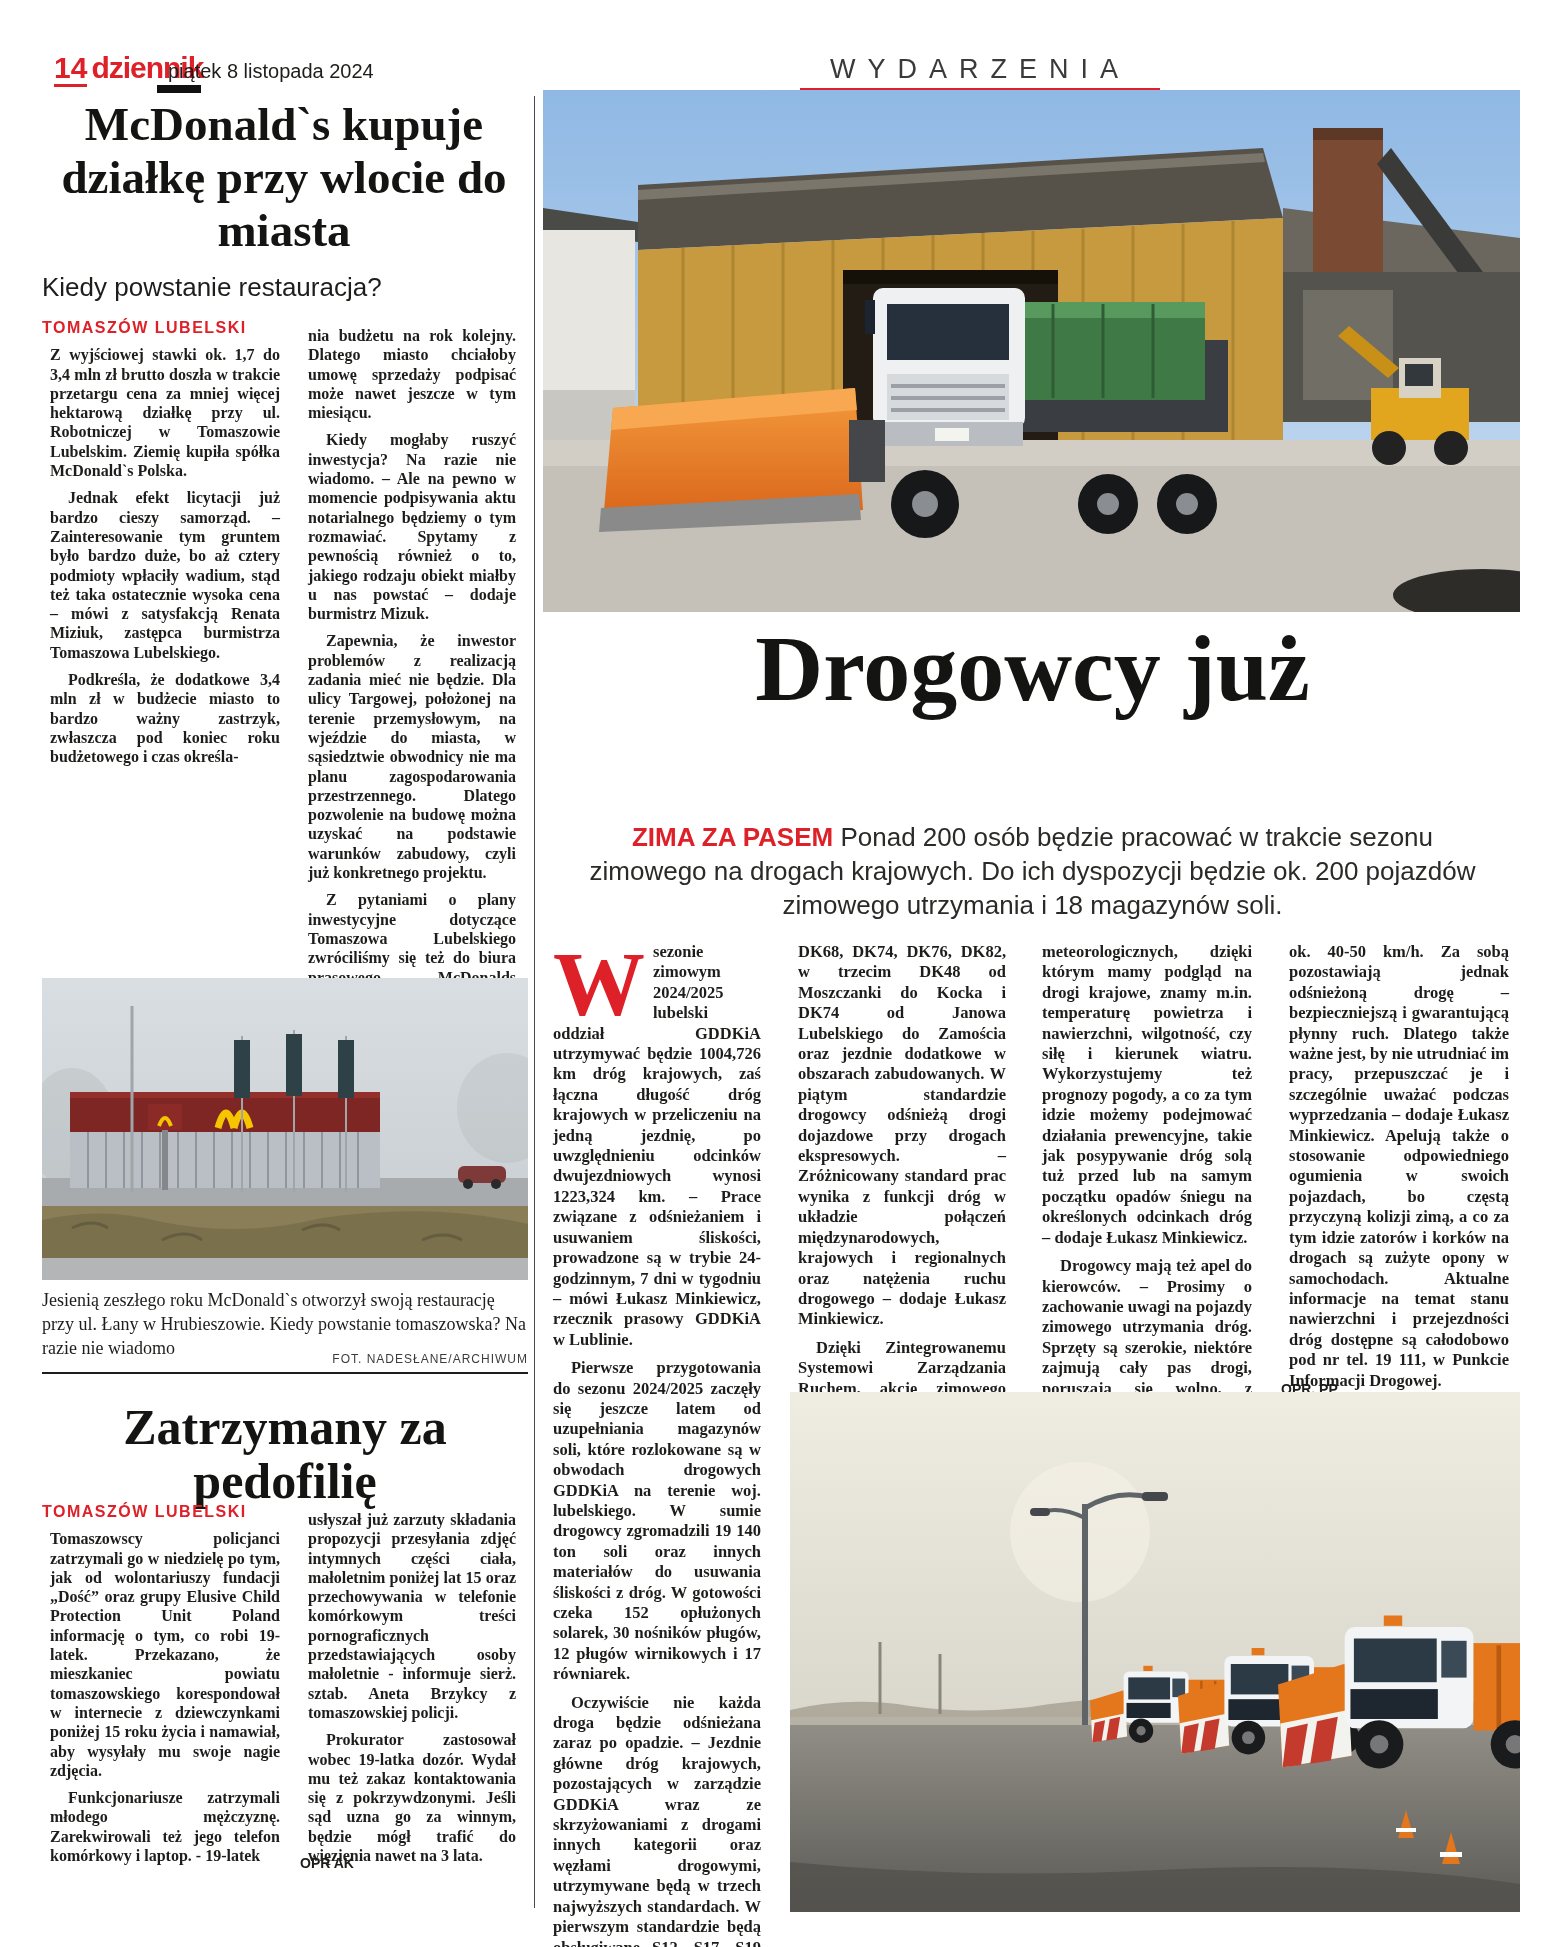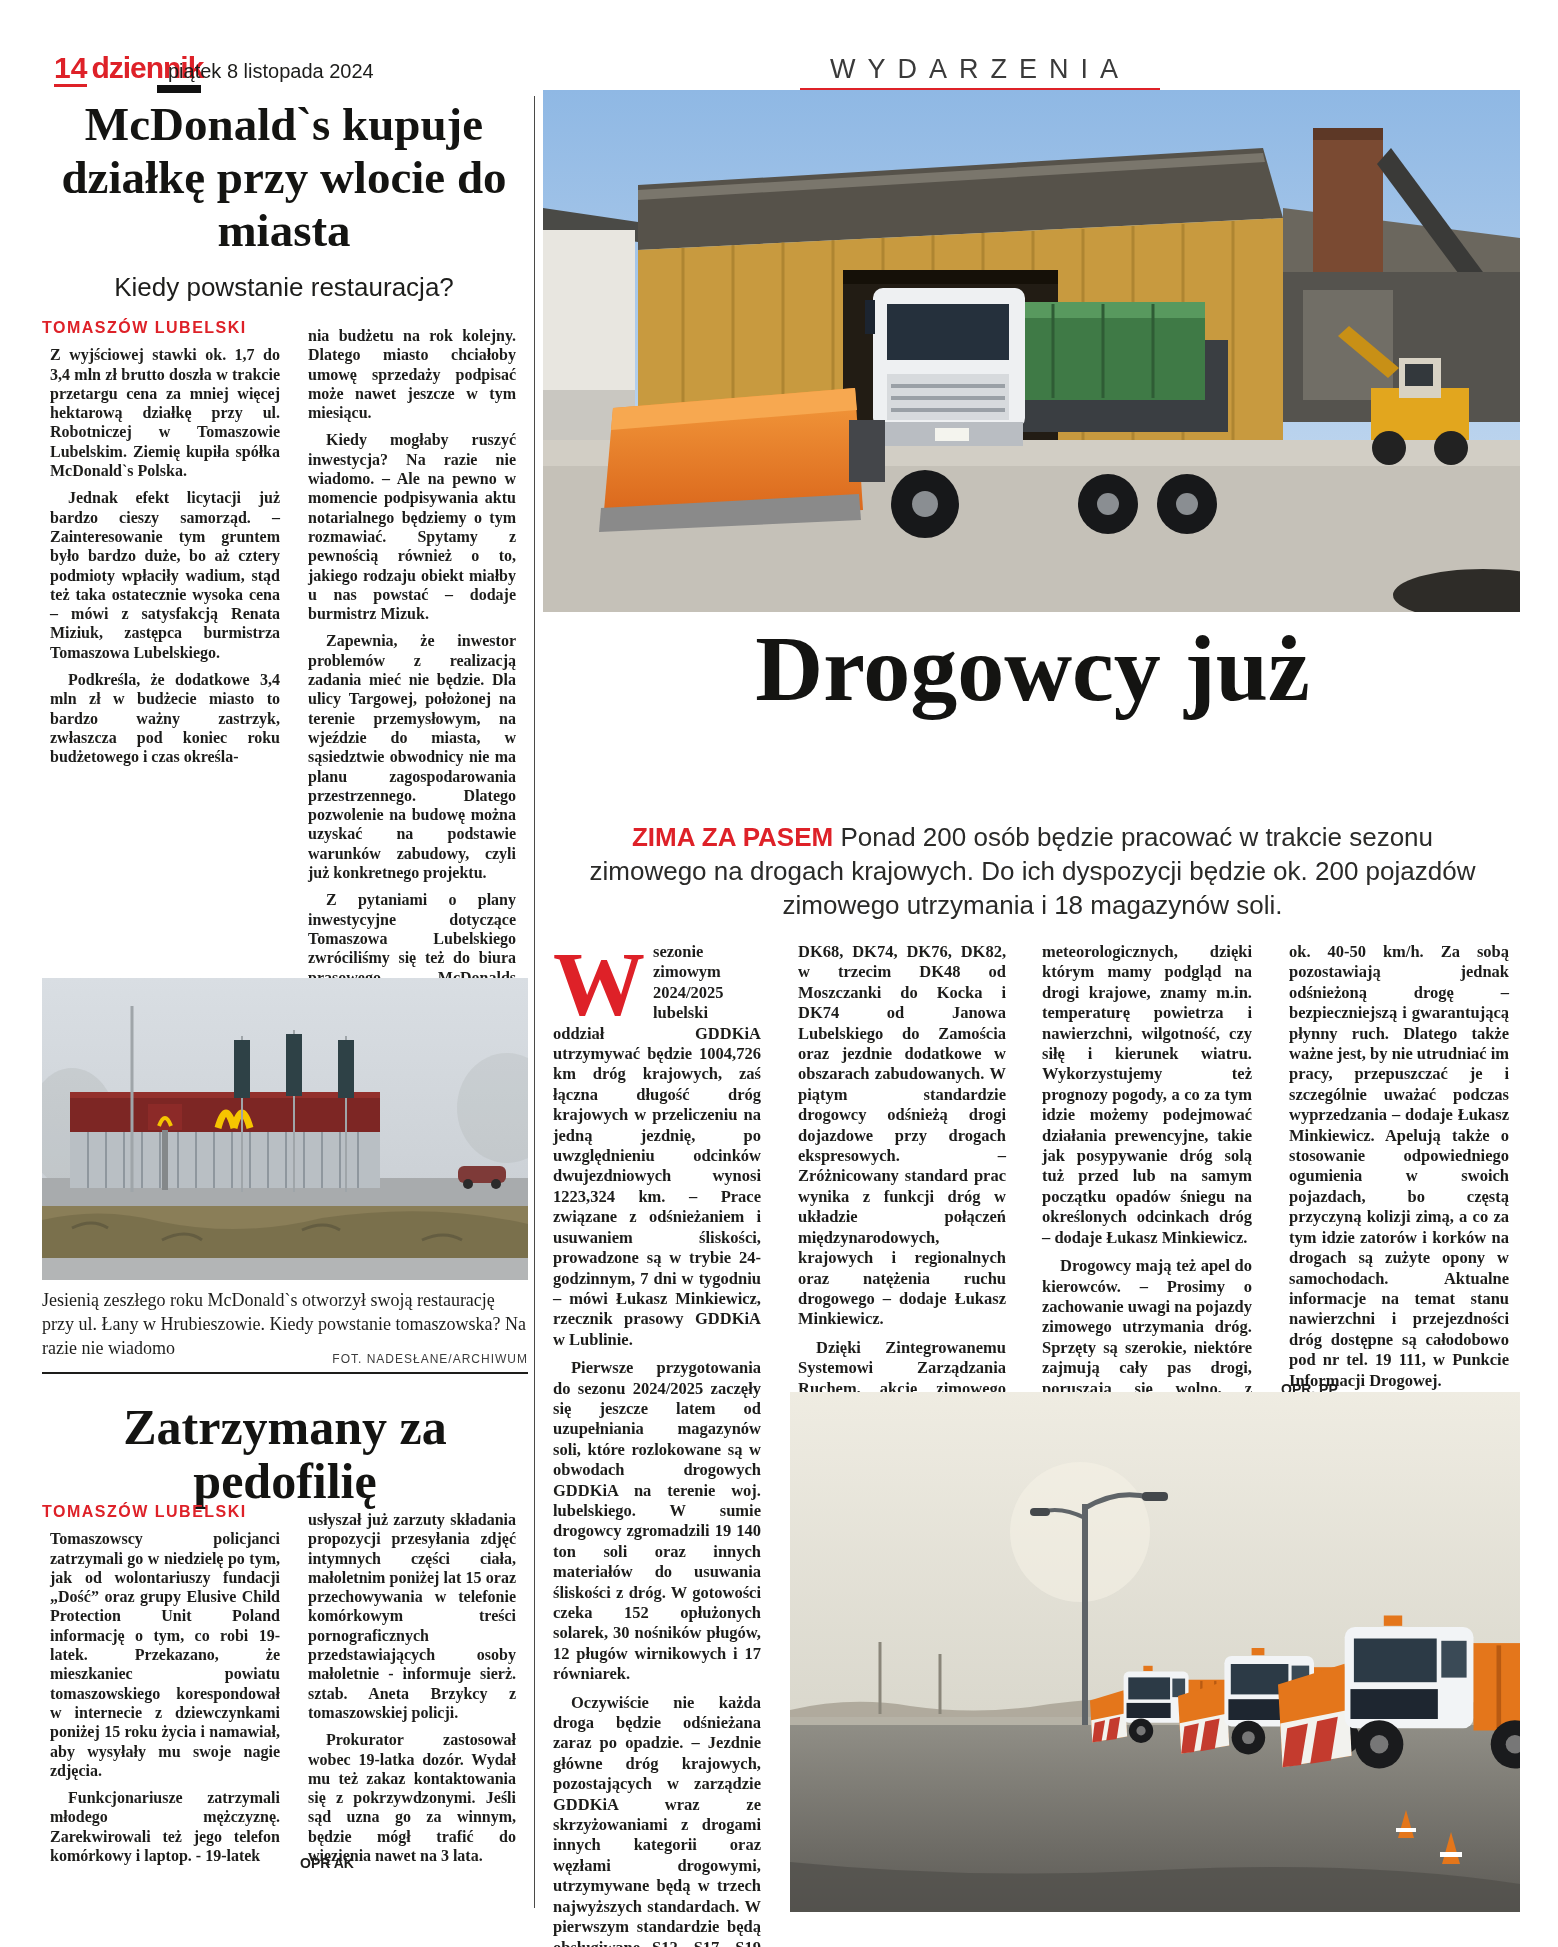--- a/index.html
+++ b/index.html
@@ -48,21 +48,21 @@
 
   <div class="abs logo-wrap">
     <span class="page-num">14</span>
     <span class="logo-text"><span>dziennik</span><span class="logo-badge"></span></span>
   </div>
   <div class="abs issue-date">piątek 8 listopada 2024</div>
   <div class="abs section-head">WYDARZENIA</div>
   <div class="abs section-bar"></div>
 
   <div class="abs serif-title" style="left:42px;top:98px;width:484px;font-size:47px;line-height:53px;">McDonald`s kupuje działkę przy wlocie do miasta</div>
-  <div class="abs sans" style="left:42px;top:272px;width:484px;text-align:center;font-size:26px;color:#1d1d1b;">Kiedy powstanie restauracja?</div>
+  <div class="abs sans" style="left:42px;top:272px;width:484px;text-align:left;font-size:26px;color:#1d1d1b;">Kiedy powstanie restauracja?</div>
 
   <div class="abs bodycol left-body" style="left:42px;top:318px;width:246px;">
     <div class="dateline">TOMASZÓW LUBELSKI</div>
     <p>Z wyjściowej stawki ok. 1,7 do 3,4 mln zł brutto doszła w trakcie przetargu cena za mniej więcej hektarową działkę przy ul. Robotniczej w Tomaszowie Lubelskim. Ziemię kupiła spółka McDonald`s Polska.</p>
     <p>Jednak efekt licytacji już bardzo cieszy samorząd. – Zainteresowanie tym gruntem było bardzo duże, bo aż cztery podmioty wpłaciły wadium, stąd też taka ostatecznie wysoka cena – mówi z satysfakcją Renata Miziuk, zastępca burmistrza Tomaszowa Lubelskiego.</p>
     <p>Podkreśla, że dodatkowe 3,4 mln zł w budżecie miasto to bardzo ważny zastrzyk, zwłaszcza pod koniec roku budżetowego i czas określa-</p>
   </div>
   <div class="abs bodycol left-body" style="left:300px;top:318px;width:224px;">
     <p>nia budżetu na rok kolejny. Dlatego miasto chciałoby umowę sprzedaży podpisać może nawet jeszcze w tym miesiącu.</p>
     <p>Kiedy mogłaby ruszyć inwestycja? Na razie nie wiadomo. – Ale na pewno w momencie podpisywania aktu notarialnego będziemy o tym rozmawiać. Spytamy z pewnością również o to, jakiego rodzaju obiekt miałby u nas powstać – dodaje burmistrz Mizuk.</p>

